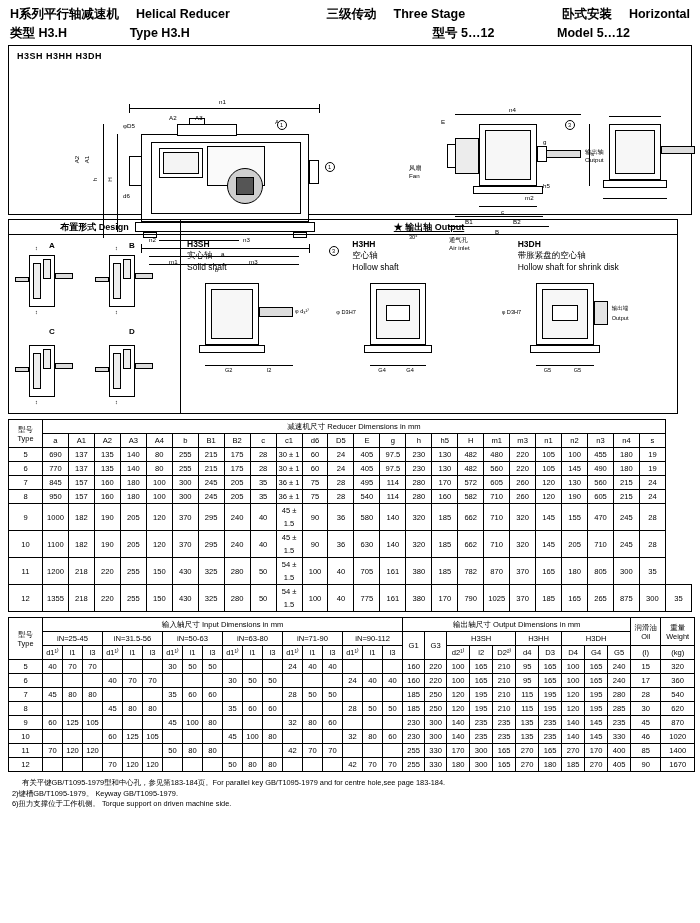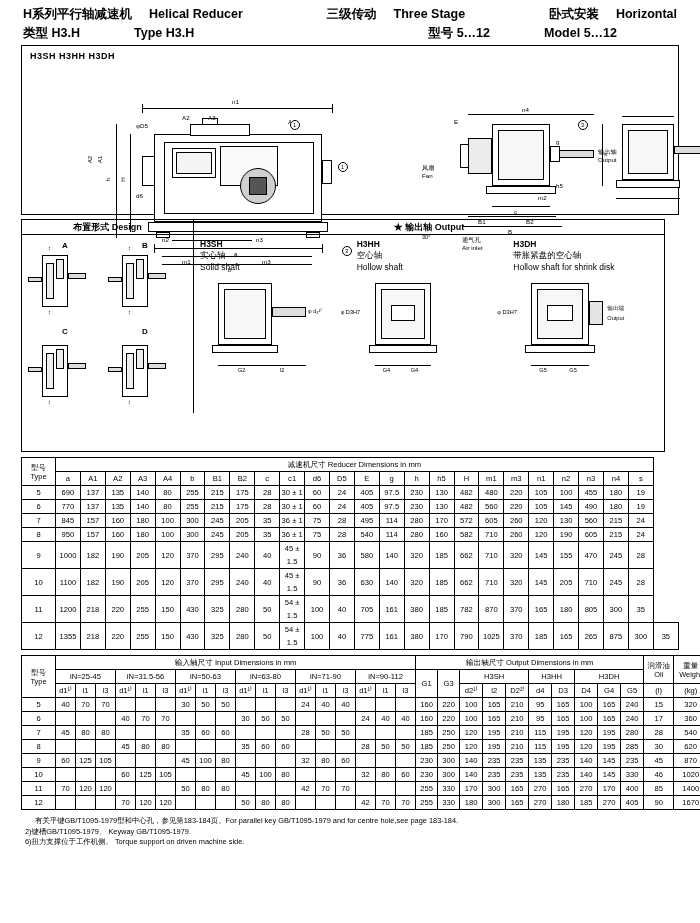--- a/index.html
+++ b/index.html
@@ -6,42 +6,42 @@
   body {
     margin: 0;
     padding: 0;
     width: 700px;
     height: 923px;
     background: #ffffff;
     font-family: "Liberation Sans", sans-serif;
     font-size: 8px;
     color: #000000;
   }
-  .page { position: relative; width: 700px; height: 923px; padding: 4px 19px; }
+  .page { position: relative; width: 700px; height: 923px; padding: 4px 6px; }
 
   
   .header { display: flex; justify-content: space-between; align-items: baseline; font-size: 12.5px; font-weight: bold; padding: 2px 4px 0 4px; }
   .header .seg { white-space: nowrap; }
   .header-row2 { display: flex; justify-content: space-between; align-items: baseline; font-size: 12.5px; font-weight: bold; padding: 2px 4px 3px 4px; }
   .hdr-sp { display: inline-block; width: 10px; }
 
   
   .box { border: 1px solid #000; }
 
   
   .drawing-panel { position: relative; height: 170px; margin: 0 2px; }
   .dp-title { position: absolute; left: 8px; top: 5px; font-size: 9px; font-weight: bold; letter-spacing: 0.5px; }
   .dwg { position: absolute; }
 
   
-  .mid-panel { position: relative; height: 233px; margin: 4px 16px 0 2px; }
+  .mid-panel { position: relative; height: 195px; margin: 4px 16px 0 2px; }
   .mid-head { display: flex; height: 15px; border-bottom: 1px solid #000; }
   .mid-head .cell { display: flex; align-items: center; justify-content: center; font-size: 9px; font-weight: bold; }
   .mid-head .c1 { width: 172px; border-right: 1px solid #000; }
-  .mid-head .c2 { flex: 1; }
+  .mid-head .c2 { flex: 1; text-decoration: underline; }
   .mid-body { display: flex; height: 178px; }
   .mid-body .left { width: 172px; border-right: 1px solid #000; position: relative; }
   .mid-body .right { flex: 1; display: flex; }
   .shaft-col { flex: 1; position: relative; padding: 4px 6px; }
   .shaft-col + .shaft-col { border-left: 0; }
   .shaft-title { font-size: 8.5px; line-height: 1.35; }
   .shaft-cn { font-size: 8.5px; font-family: Liberation Mono, monospace; }
   .shaft-en { font-size: 8.5px; }
 
   

